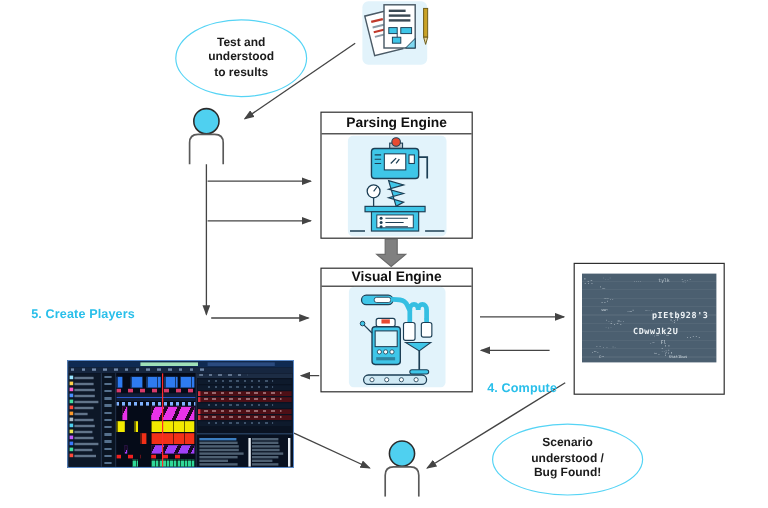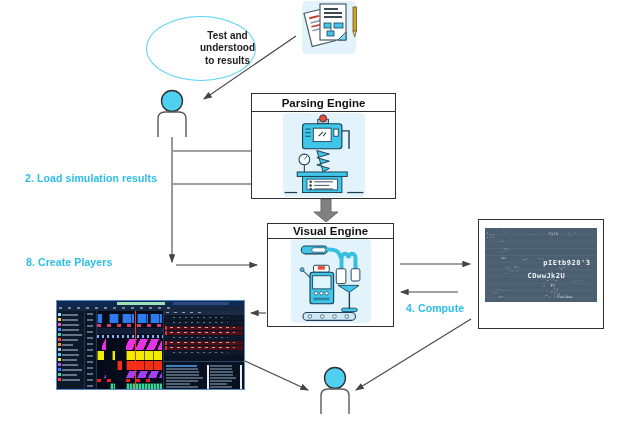--- a/index.html
+++ b/index.html
@@ -13,28 +13,28 @@
   .bubble .btxt{font-size:10px;font-weight:600;color:#1c1c1c;line-height:12.5px;}
   .bubble .btxt span{display:block;}
   .bubble.input{left:146px;top:16px;width:108px;height:63px;}
   .bubble.output{left:410px;top:353px;width:124px;height:58px;}
 
   
   .steplabel{position:absolute;font-size:10.5px;font-weight:700;color:#29bfea;letter-spacing:.1px;}
   .lbl1{left:25px;top:144px;}
   .lbl2{left:25px;top:172px;}
   .lbl3{left:26px;top:256px;}
-  .lbl4{left:406px;top:302px;}
+  .lbl4{left:406px;top:318px;}
 
   
   .engine-box{position:absolute;background:#fff;border:1.2px solid #2f2f2f;box-sizing:border-box;}
   .engine-title{height:16px;border-bottom:1.2px solid #2f2f2f;display:flex;align-items:center;
                 justify-content:center;font-size:11.5px;font-weight:700;color:#111;}
   .engine-body{display:flex;align-items:center;justify-content:center;height:calc(100% - 18px);}
-  #parsing{left:251px;top:93px;width:145px;height:106px;}
+  #parsing{left:267px;top:93px;width:127px;height:106px;}
   #parsing .engine-title{height:17px;}
   #visual{left:267px;top:223px;width:127px;height:104px;}
   #visual .engine-title{height:14px;}
   #ml{left:478px;top:219px;width:126px;height:110px;}
   #ml .engine-title{height:19px;}
 
   
   .ml-canvas{position:relative;width:112px;height:74px;background:#4b5f70;overflow:hidden;}
   .ml-canvas .nz{position:absolute;color:#dbe4ea;font-family:"DejaVu Sans Mono",monospace;
                  white-space:nowrap;}
@@ -107,21 +107,21 @@
       <line x1="400" y1="264" x2="470" y2="264" marker-end="url(#ah)"></line>
       <line x1="458" y1="292" x2="401" y2="292" marker-end="url(#ah)"></line>
       <line x1="266" y1="313" x2="251" y2="313" marker-end="url(#ah)"></line>
       <line x1="245" y1="361" x2="308" y2="390" marker-end="url(#ah)"></line>
       <line x1="471" y1="319" x2="356" y2="390" marker-end="url(#ah)"></line>
     </g>
 
     <polygon points="321,199 331,199 331,212 338,212 326,222 314,212 321,212" fill="#808080" stroke="#6b6b6b" stroke-width="1"></polygon>
   </svg>
 
-  <div class="bubble input" style="border-color: rgb(86, 212, 245); justify-content: flex-end;">
+  <div class="bubble input" style="border-color: rgb(86, 212, 245);">
     <div class="btxt">
       <span>Test and</span>
       <span>understood</span>
       <span>to results</span>
     </div>
   </div>
 
   <svg style="position:absolute;left:298px;top:0px;" width="66" height="58" viewBox="0 0 66 58">
     <rect x="4" y="1" width="54" height="53" rx="5" fill="#e2f3fb"></rect>
     <g transform="rotate(-14 22 28)">
@@ -149,22 +149,21 @@
   <svg class="personwrap" style="left:150px;top:88px;" width="44" height="49" viewBox="0 0 44 49">
     <circle cx="22" cy="13" r="10.5" fill="#4fd0f0" stroke="#2b2b2b" stroke-width="1.3"></circle>
     <path d="M8,49 L8,31 Q8,24 15,24 L29,24 Q36,24 36,31 L36,49" fill="#fff" stroke="#5a5a5a" stroke-width="1.4"></path>
   </svg>
 
   <svg class="personwrap" style="left:313px;top:365px;" width="44" height="49" viewBox="0 0 44 49">
     <circle cx="22" cy="13" r="10.5" fill="#4fd0f0" stroke="#2b2b2b" stroke-width="1.3"></circle>
     <path d="M8,49 L8,31 Q8,24 15,24 L29,24 Q36,24 36,31 L36,49" fill="#fff" stroke="#5a5a5a" stroke-width="1.4"></path>
   </svg>
 
-  <div class="steplabel lbl2" style="color: rgb(41, 191, 234);">2. Load simulation results</div>
-  <div class="steplabel lbl3" style="color: rgb(41, 191, 234);">8. Create Players</div>
+  <div class="steplabel lbl3" style="color: rgb(41, 191, 234);">5. Create Players</div>
   <div class="steplabel lbl4" style="color: rgb(41, 191, 234);">4. Compute</div>
 
   <div class="engine-box" id="parsing">
     <div class="engine-title">Parsing Engine</div>
     <div class="engine-body">
       <svg width="90" height="84" viewBox="0 0 100 94">
         <rect x="4" y="0" width="92" height="94" rx="5" fill="#e2f3fb"></rect>
         <rect x="43" y="7" width="12" height="5" fill="#b8c4cc" stroke="#1d3f55" stroke-width="1"></rect>
         <circle cx="49" cy="6" r="4" fill="#e84a32" stroke="#1d3f55" stroke-width="1"></circle>
         <rect x="26" y="12" width="44" height="28" rx="3" fill="#3fc6e8" stroke="#1d3f55" stroke-width="1.3"></rect>
@@ -416,14 +415,21 @@
               <div class="lirow" style="width: 58.201%;"></div>
               <div class="lirow" style="width: 76.2202%;"></div>
             </div>
           <div class="sbar" style="left:54%"></div>
           <div class="sbar" style="right:2px"></div>
         </div>
       </div>
     </div>
   </div>
 
+  <div class="bubble output" style="border-color: rgb(86, 212, 245);">
+    <div class="btxt">
+      <span>Scenario</span>
+      <span>understood /</span>
+      <span>Bug Found!</span>
+    </div>
+  </div>
 
 </div>
 
 </body></html>

